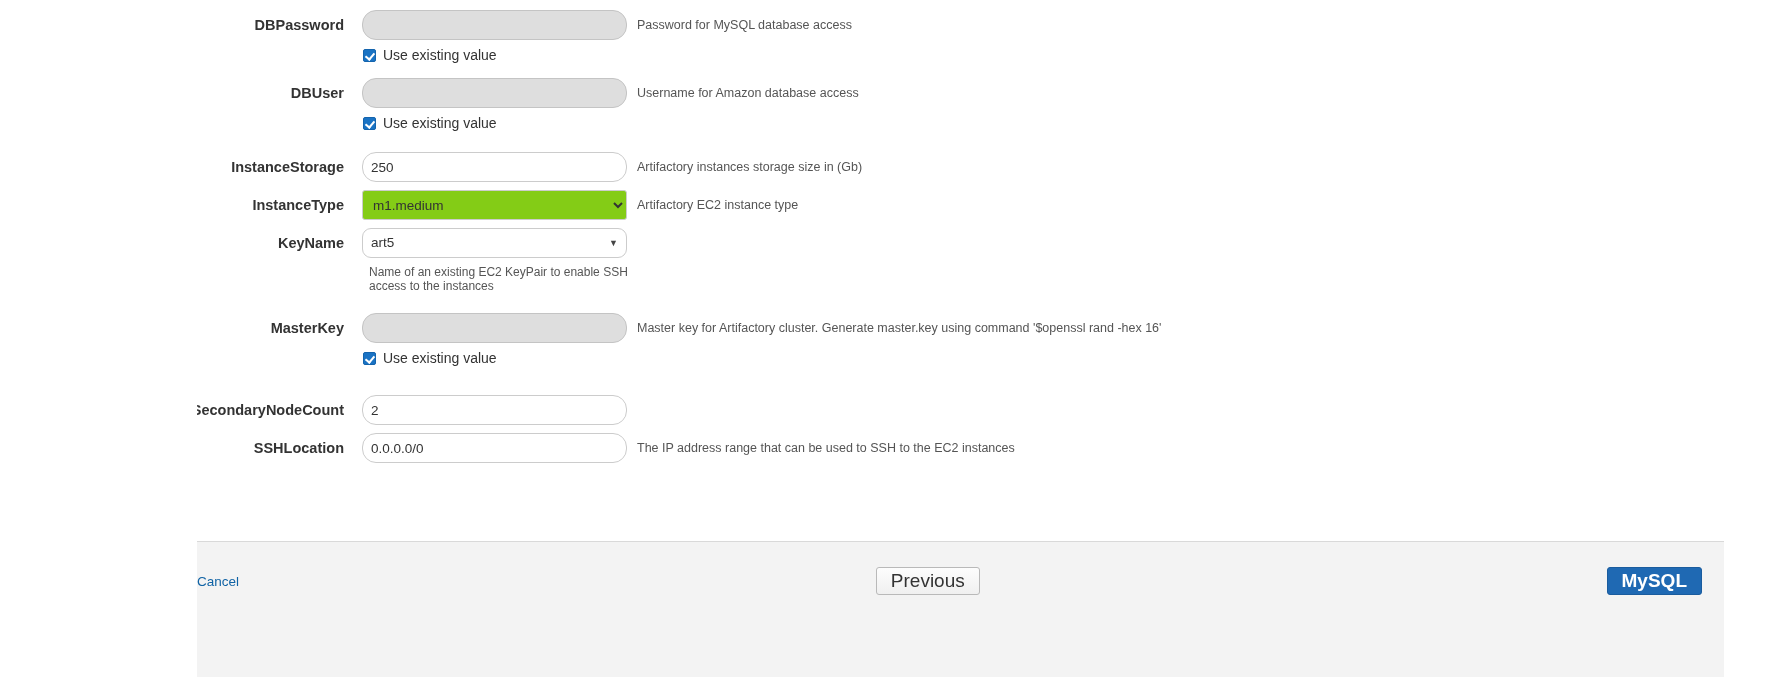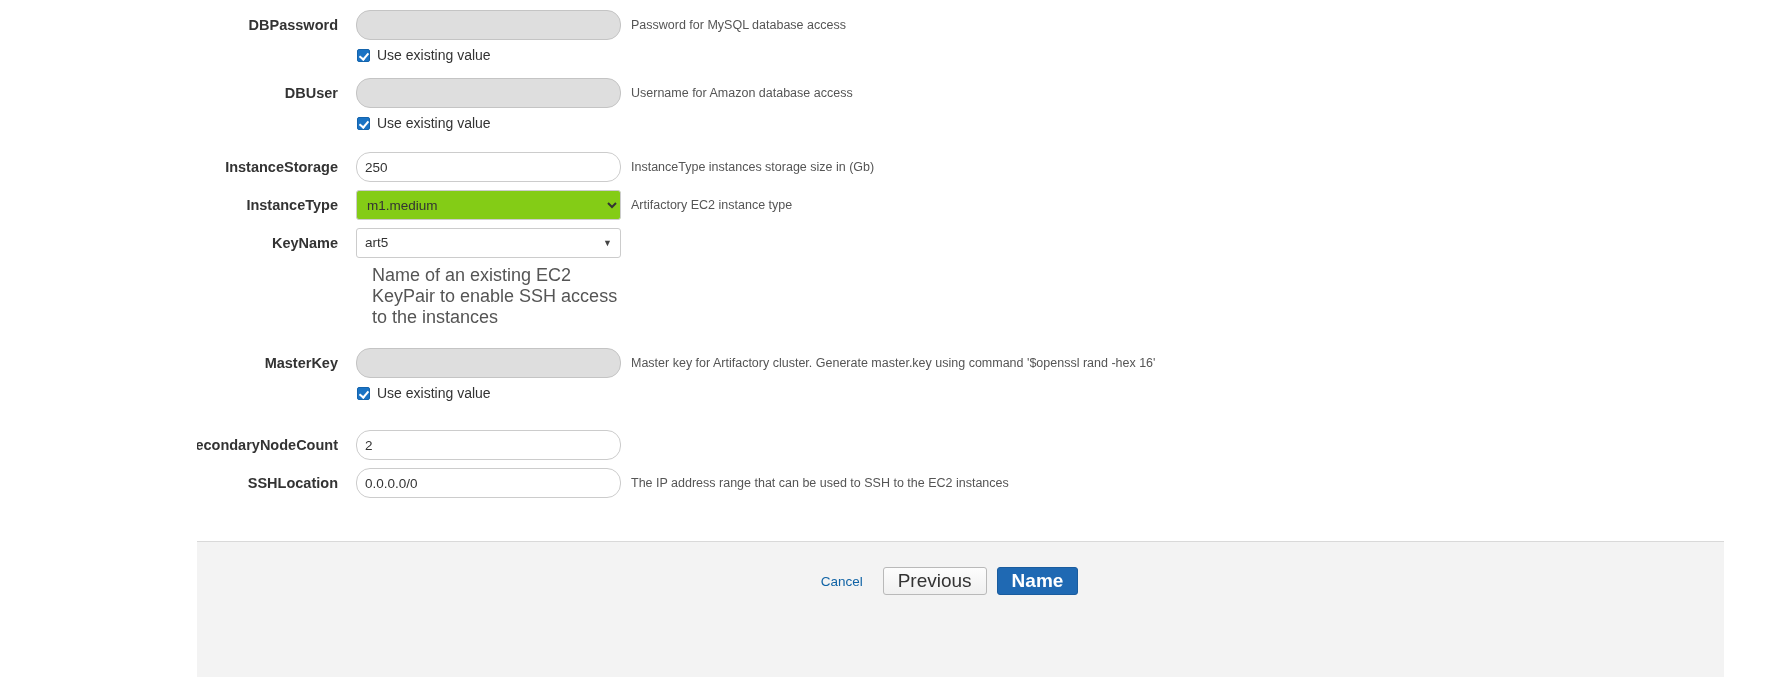--- a/index.html
+++ b/index.html
@@ -9,20 +9,21 @@
     background: #ffffff;
     font-family: "Liberation Sans", sans-serif;
     color: #333333;
   }
   .page {
     position: relative;
     width: 1724px;
     height: 677px;
     background: #ffffff;
     overflow: hidden;
+    padding-left: 6px;
   }
   .form-area {
     padding-top: 10px;
   }
   .param-row {
     display: flex;
     align-items: flex-start;
     margin-bottom: 0;
   }
   .label-cell {
@@ -71,21 +72,21 @@
     font-family: "Liberation Sans", sans-serif;
     font-size: 13.5px;
     color: #333333;
     background: #84cc16;
   }
   .combo {
     position: relative;
     width: 265px;
     height: 30px;
     border: 1px solid #cccccc;
-    border-radius: 3px;
+    border-radius: 9px;
     background: #ffffff;
     font-size: 13.5px;
     line-height: 28px;
     padding: 0 8px;
     color: #333333;
   }
   .combo .caret {
     position: absolute;
     right: 8px;
     top: 0;
@@ -119,42 +120,42 @@
     border: solid #ffffff;
     border-width: 0 2px 2px 0;
     transform: rotate(40deg);
   }
   .cb-label {
     font-size: 14px;
     color: #333333;
     margin-left: 7px;
   }
   .help-below {
-    font-size: 18px;
+    font-size: 12px;
     color: #555555;
     margin-top: 7px;
-    margin-left: 16px;
+    margin-left: 7px;
   }
   .spacer-sm { height: 14px; }
   .spacer-xs { height: 8px; }
   .spacer-md { height: 20px; }
 
   .footer {
     position: absolute;
     left: 197px;
     right: 0;
     bottom: 0;
     height: 136px;
     background: #f3f3f3;
     border-top: 1px solid #d9d9d9;
   }
   .footer-inner {
     display: flex;
     align-items: center;
-    justify-content: center;
+    justify-content: space-between;
     height: 60px;
     padding-right: 22px;
     padding-top: 18px;
   }
   .link-btn {
     color: #1063a5;
     font-size: 13.5px;
     margin-right: 20px;
     cursor: pointer;
     text-decoration: none;
@@ -227,21 +228,21 @@
       <div class="desc-cell">Username for Amazon database access</div>
     </div>
 
     <div class="spacer-md"></div>
 
     <div class="param-row">
       <div class="label-cell">InstanceStorage</div>
       <div class="control-cell">
         <input class="text-field" type="text" value="250" style="">
       </div>
-      <div class="desc-cell">InstanceType instances storage size in (Gb)</div>
+      <div class="desc-cell">Artifactory instances storage size in (Gb)</div>
     </div>
 
     <div class="spacer-xs"></div>
 
     <div class="param-row">
       <div class="label-cell">InstanceType</div>
       <div class="control-cell">
         <select class="select-field">
           <option>m1.medium</option>
         </select>
@@ -298,17 +299,17 @@
       </div>
       <div class="desc-cell">The IP address range that can be used to SSH to the EC2 instances</div>
     </div>
 
   </div>
 
   <div class="footer">
     <div class="footer-inner">
       <span class="link-btn">Cancel</span>
       <span class="btn btn-secondary">Previous</span>
-      <span class="btn btn-primary">Name</span>
+      <span class="btn btn-primary">MySQL</span>
     </div>
   </div>
 
 </div>
 
 </body></html>

